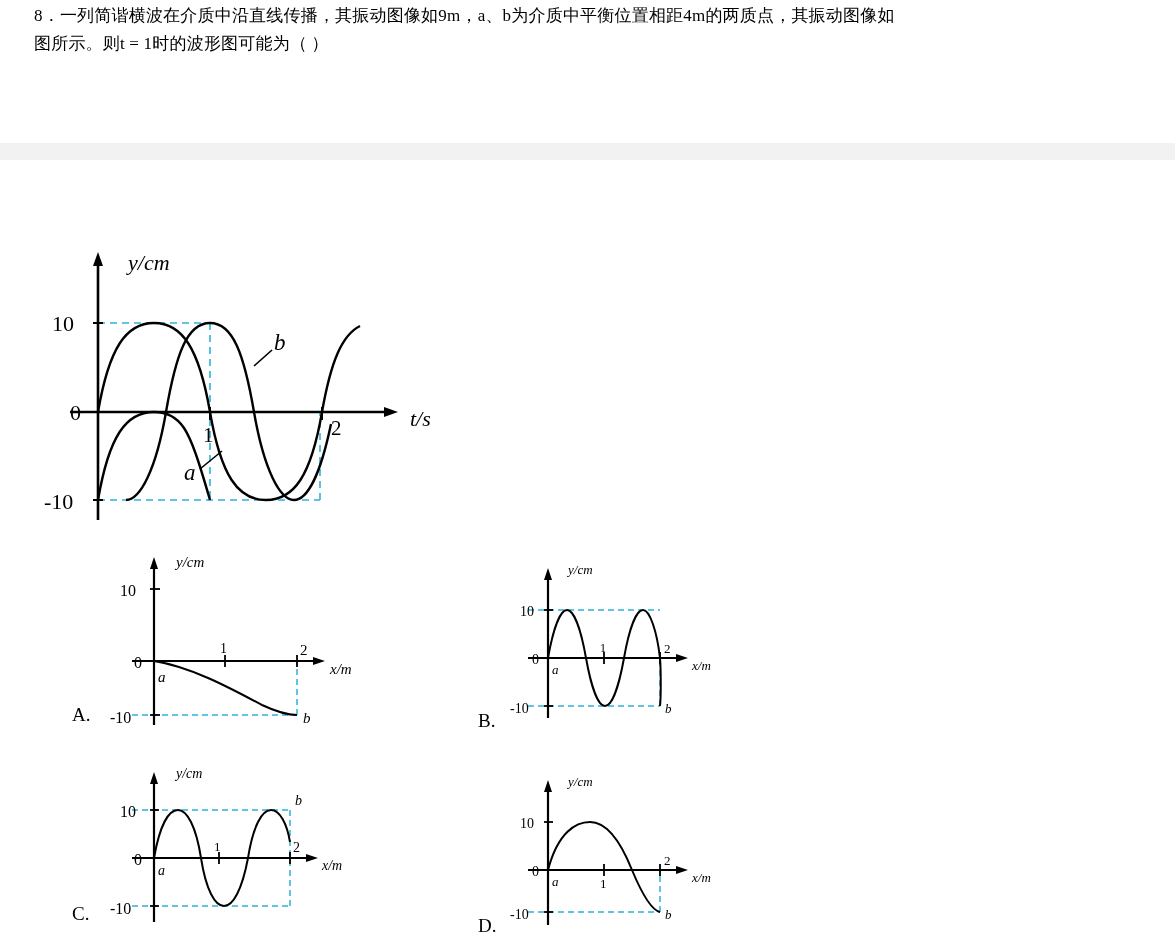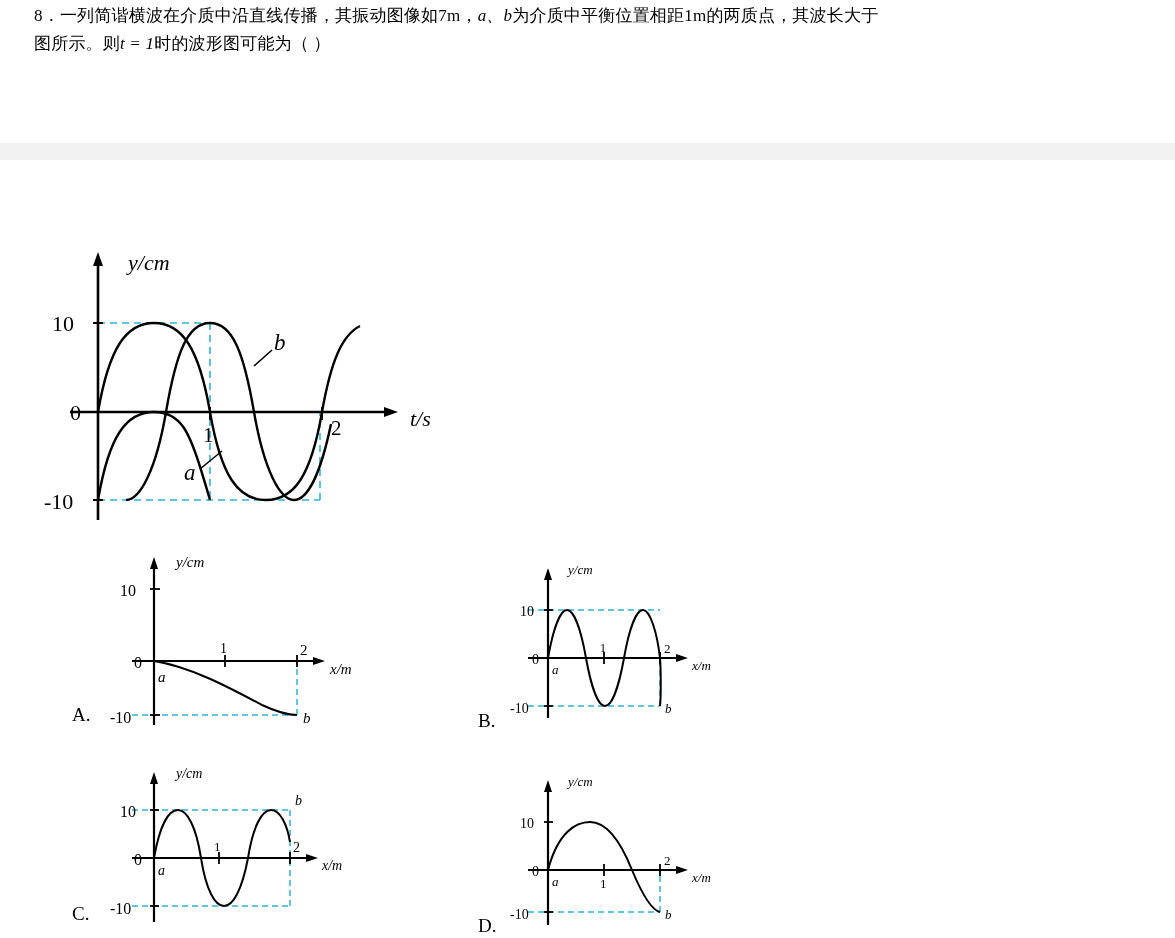--- a/index.html
+++ b/index.html
@@ -17,21 +17,21 @@
   }
   .question-text {
     position: absolute;
     left: 34px;
     top: 2px;
     width: 1120px;
     font-size: 17px;
     line-height: 28px;
     letter-spacing: 0.2px;
   }
-  .it { font-style: italic; }
+  .it { }
   .divider {
     position: absolute;
     left: 0;
     top: 143px;
     width: 1175px;
     height: 17px;
     background: #f2f2f2;
   }
   .fig-main {
     position: absolute;
@@ -48,21 +48,21 @@
     font-size: 19px;
     font-family: "Liberation Serif", serif;
   }
   svg { display: block; overflow: visible; }
   text { font-family: "Liberation Serif", serif; }
 </style>
 </head>
 <body>
 
 <div class="question-text">
-  <span>8．</span><span>一列简谐横波在介质中沿直线传播，其振动图像如</span><span>7m</span><span>，</span><span class="it">a、b</span><span>为介质中平衡位置相距</span><span>1m</span><span>的两质点，其波长大于</span><br><span>图所示。则</span><span class="it">t = 1</span><span>时的波形图可能为（    ）</span>
+  <span>8．</span><span>一列简谐横波在介质中沿直线传播，其振动图像如</span><span>9m</span><span>，</span><span class="it">a、b</span><span>为介质中平衡位置相距</span><span>4m</span><span>的两质点，其振动图像如</span><br><span>图所示。则</span><span class="it">t = 1</span><span>时的波形图可能为（    ）</span>
 </div>
 
 <div class="divider"></div>
 
 <div class="fig-main">
   <svg width="420" height="300" viewBox="0 0 420 300">
 
     <g stroke="#2bb3d6" stroke-width="1.6" stroke-dasharray="7,5" fill="none">
       <line x1="58" y1="93" x2="170" y2="93"></line>
       <line x1="170" y1="93" x2="170" y2="270"></line>

